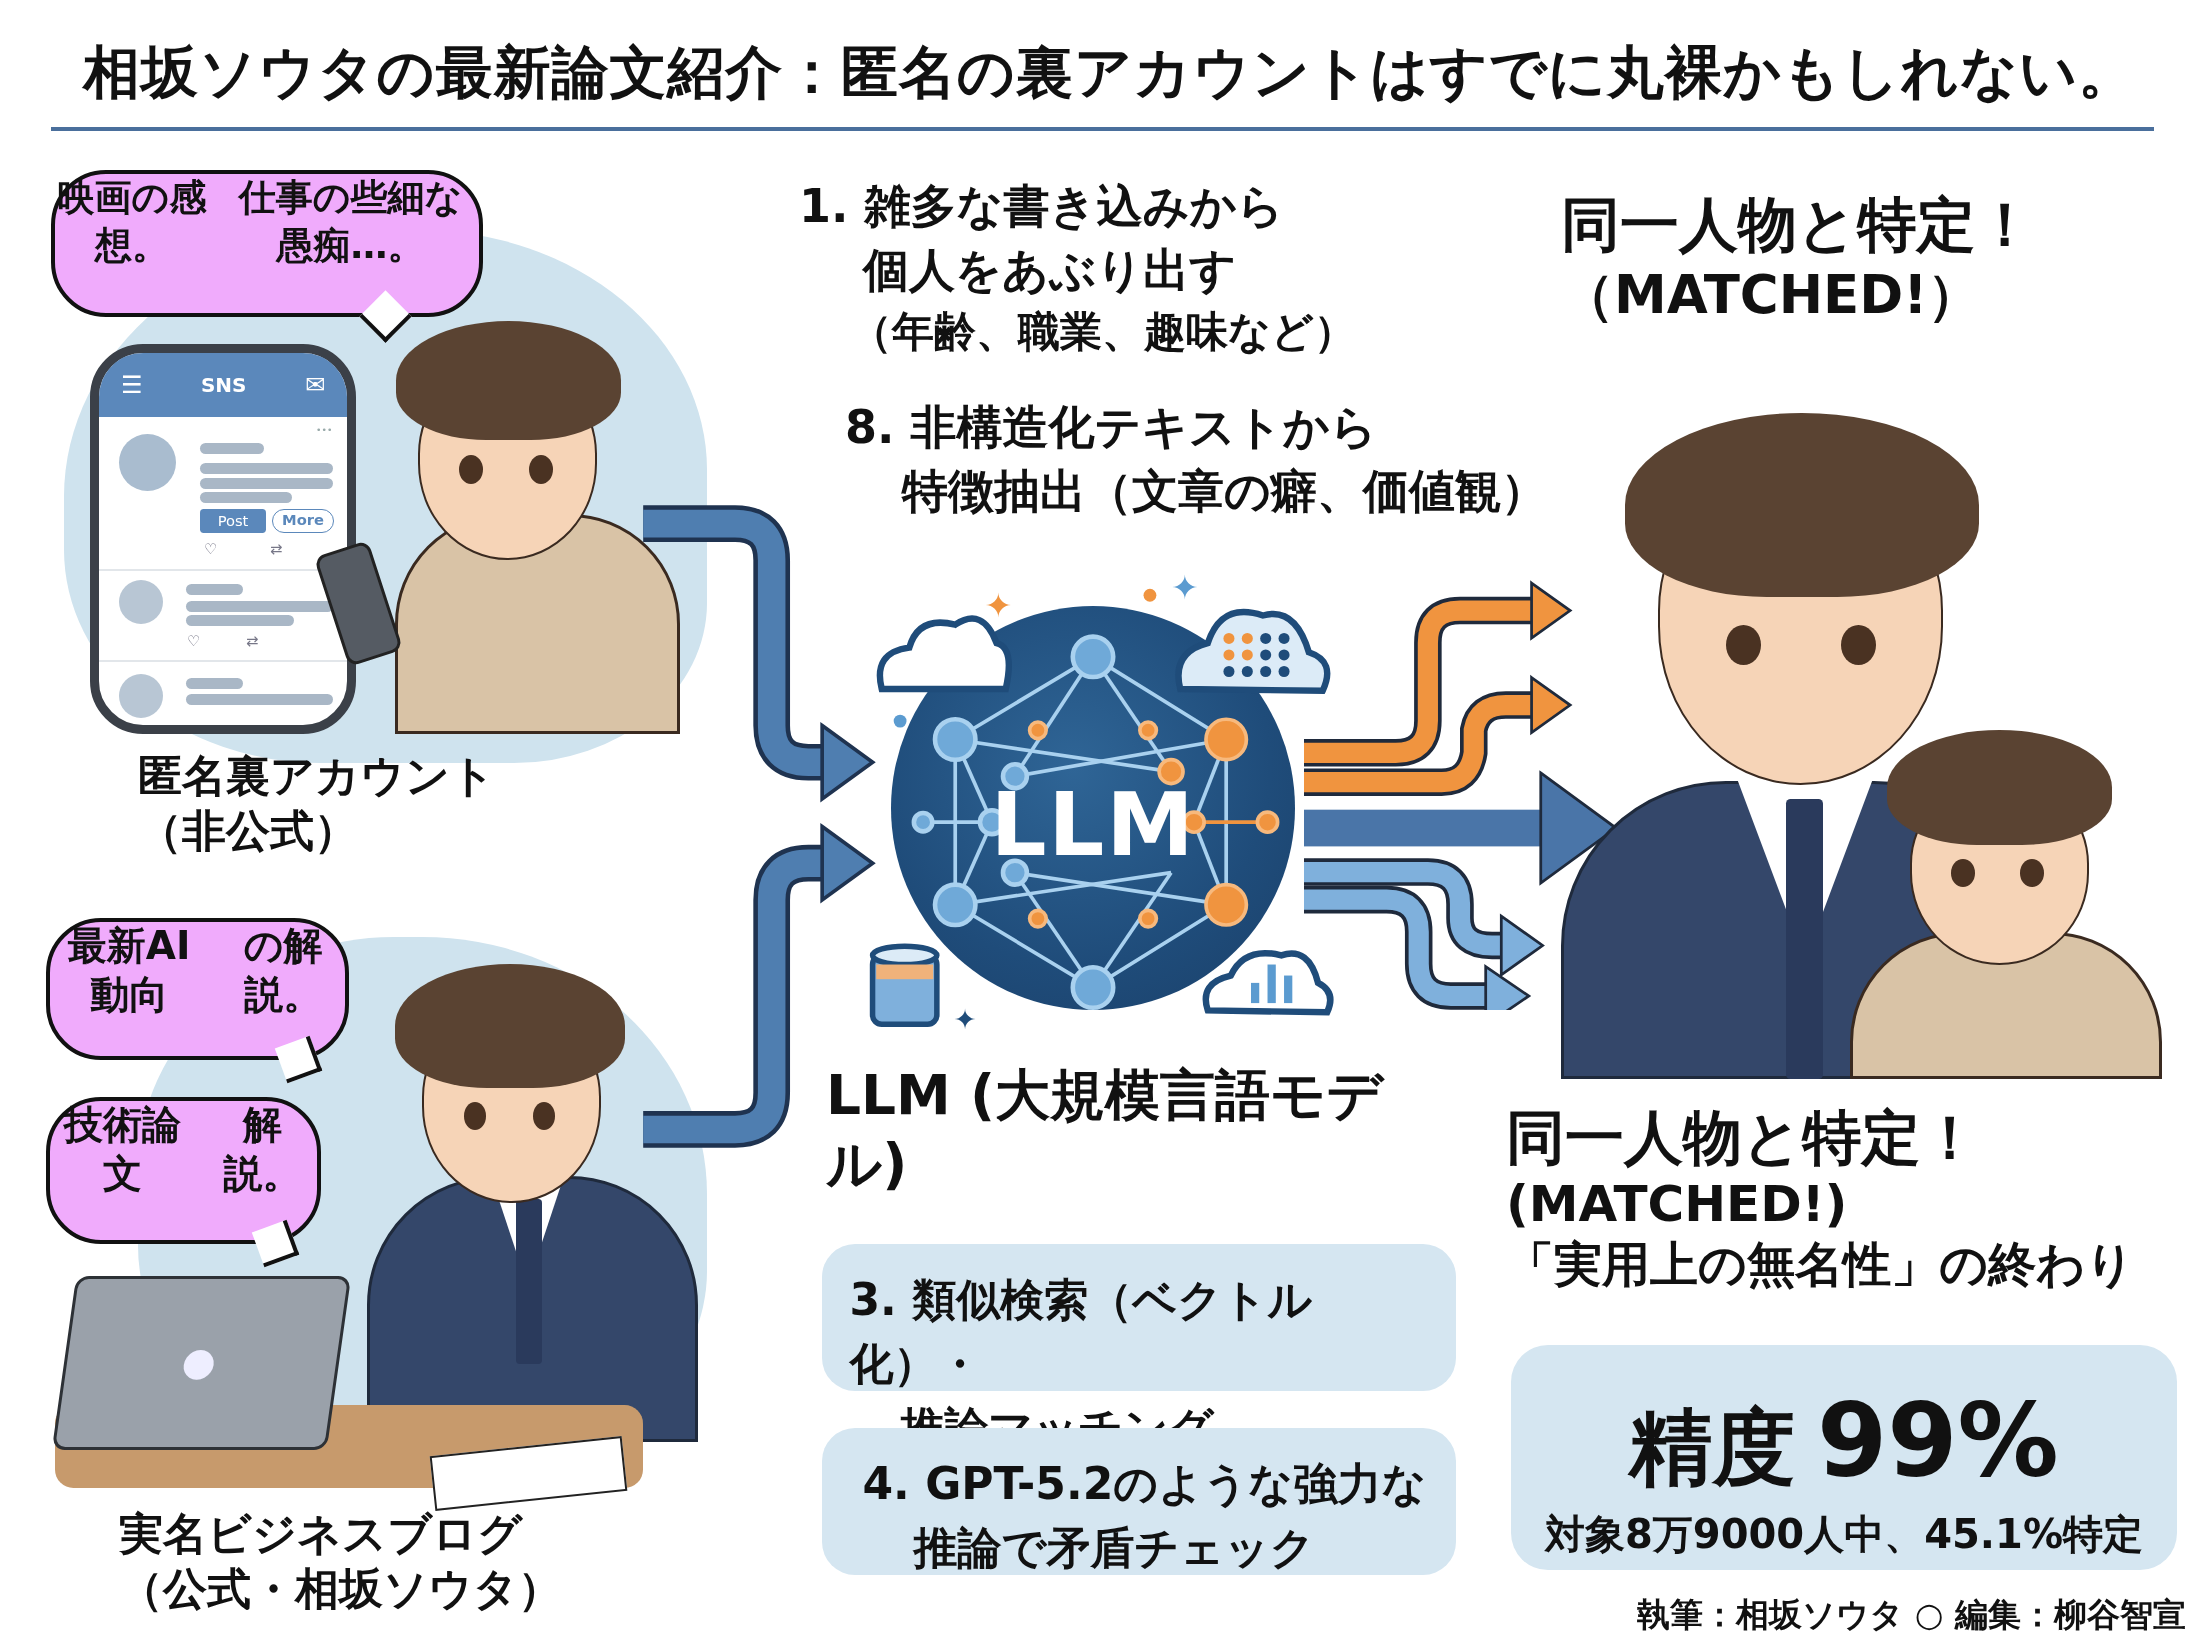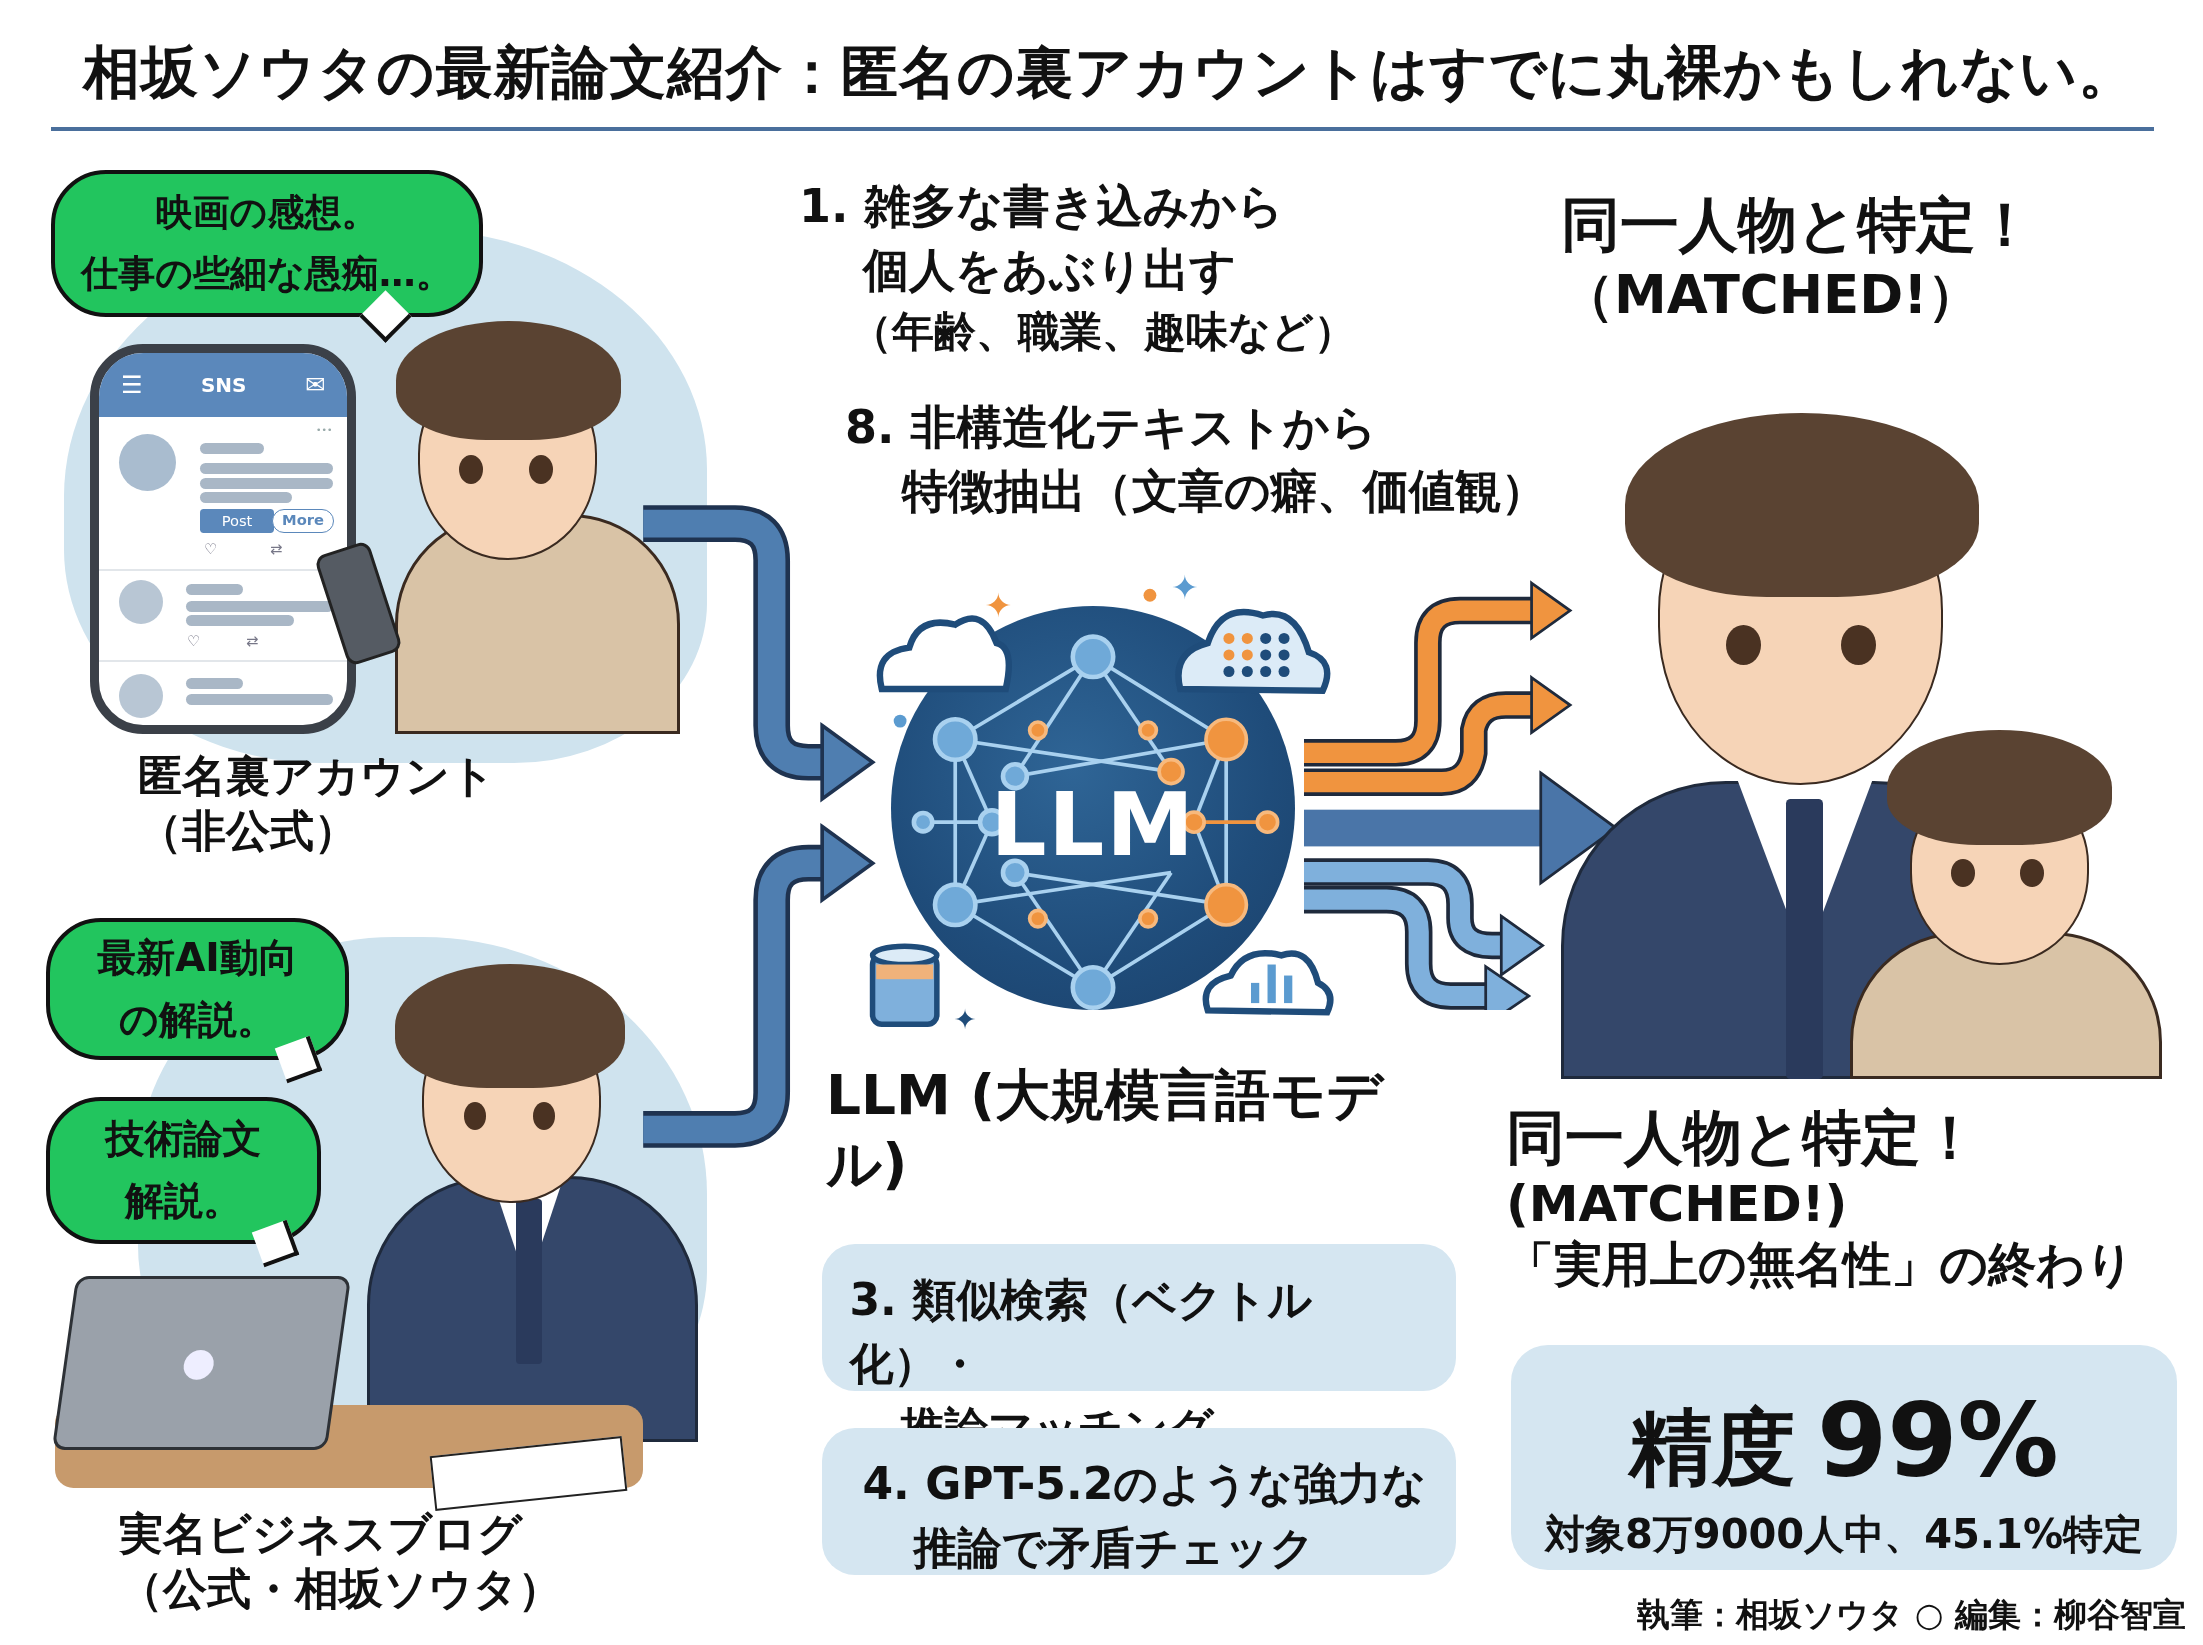--- a/index.html
+++ b/index.html
@@ -1,21 +1,21 @@
 <!DOCTYPE html>
 <html style="font-size:14.7px"><head>
 <meta charset="utf-8">
 <style>
   * { box-sizing: border-box; margin: 0; padding: 0; }
   html, body { width: 2204px; height: 1646px; background: #ffffff; overflow: hidden; }
   body { position: relative; font-family: "DejaVu Sans", "Liberation Sans", sans-serif; color: #111; }
   .abs { position: absolute; }
   .title { left: 83px; top: 35px; width: 2075px; font-size: 57px; font-weight: bold; letter-spacing: 0.9px; white-space: nowrap; }
   .rule { left: 51px; top: 127px; width: 2103px; height: 3.7px; background: #4a6f9c; }
-  .bubble { background: #22c55e; border: 4.6px solid #111; border-radius: 55px; font-weight: bold; text-align: center; display: flex; flex-direction: column; justify-content: center; gap: 13px; }
+  .bubble { background: #f0abfc; border: 4.6px solid #111; border-radius: 55px; font-weight: bold; text-align: center; display: flex; flex-direction: row; justify-content: center; gap: 13px; }
   .bubble .tail { position: absolute; width: 37px; height: 37px; background: #fff; border-right: 4.6px solid #111; border-bottom: 4.6px solid #111; }
   .blob { background: #cfe3ee; border-radius: 50%; }
   .caption { font-size: 44px; font-weight: bold; text-align: left; line-height: 1.25; }
   .step { font-size: 46px; font-weight: bold; line-height: 1.4; white-space: nowrap; }
   .card { background: #d5e6f1; border-radius: 33px; font-size: 44px; font-weight: bold; line-height: 1.45; padding: 24px 27.5px; }
   .phone { border: 9.2px solid #3b4048; border-radius: 53px; background: #fff; overflow: hidden; }
   .phone-bar { background: #5b88bb; height: 64px; color: #fff; display: flex; align-items: center; justify-content: space-between; padding: 0 22px; font-size: 20px; font-weight: bold; }
   .line { background: #a9b7c6; border-radius: 5.5px; height: 11px; position: absolute; }
   .avatar-c { background: #b8c6d4; border-radius: 50%; position: absolute; }
   .btn-post { background: #5b88bb; color: #fff; font-size: 14.7px; border-radius: 3.7px; text-align: center; line-height: 24px; position: absolute; }
@@ -54,21 +54,21 @@
     <span>SNS</span>
     <span style="font-size:24px;">✉</span>
   </div>
   <div style="position:relative; height:317px;">
     <span style="position:absolute; right:14.7px; top:7.3px; font-size:9.2px; color:#9aa;">•••</span>
     <div class="avatar-c" style="left:20px; top:16.5px; width:57px; height:57px; background:#a9bccf;"></div>
     <div class="line" style="left:101px; top:26px; width:64px;"></div>
     <div class="line" style="left:101px; top:46px; width:133px;"></div>
     <div class="line" style="left:101px; top:61px; width:133px;"></div>
     <div class="line" style="left:101px; top:75px; width:92px;"></div>
-    <div class="btn-post" style="left:101px; top:92px; width:74px; height:24px;">Post</div>
+    <div class="btn-post" style="left:101px; top:92px; width:66px; height:24px;">Post</div>
     <div class="btn-more" style="left:173px; top:92px; width:62px; height:24px;">More</div>
     <span style="position:absolute; left:105px; top:123px; font-size:14.7px; color:#778;">♡</span>
     <span style="position:absolute; left:171px; top:123px; font-size:14.7px; color:#778;">⇄</span>
     <div style="position:absolute; left:0; right:0; top:152px; height:1.8px; background:#e2e6ea;"></div>
     <div class="avatar-c" style="left:20px; top:163px; width:44px; height:44px;"></div>
     <div class="line" style="left:87px; top:167px; width:57px;"></div>
     <div class="line" style="left:87px; top:184px; width:147px;"></div>
     <div class="line" style="left:87px; top:198px; width:108px;"></div>
     <span style="position:absolute; left:88px; top:215px; font-size:14.7px; color:#778;">♡</span>
     <span style="position:absolute; left:147px; top:215px; font-size:14.7px; color:#778;">⇄</span>

